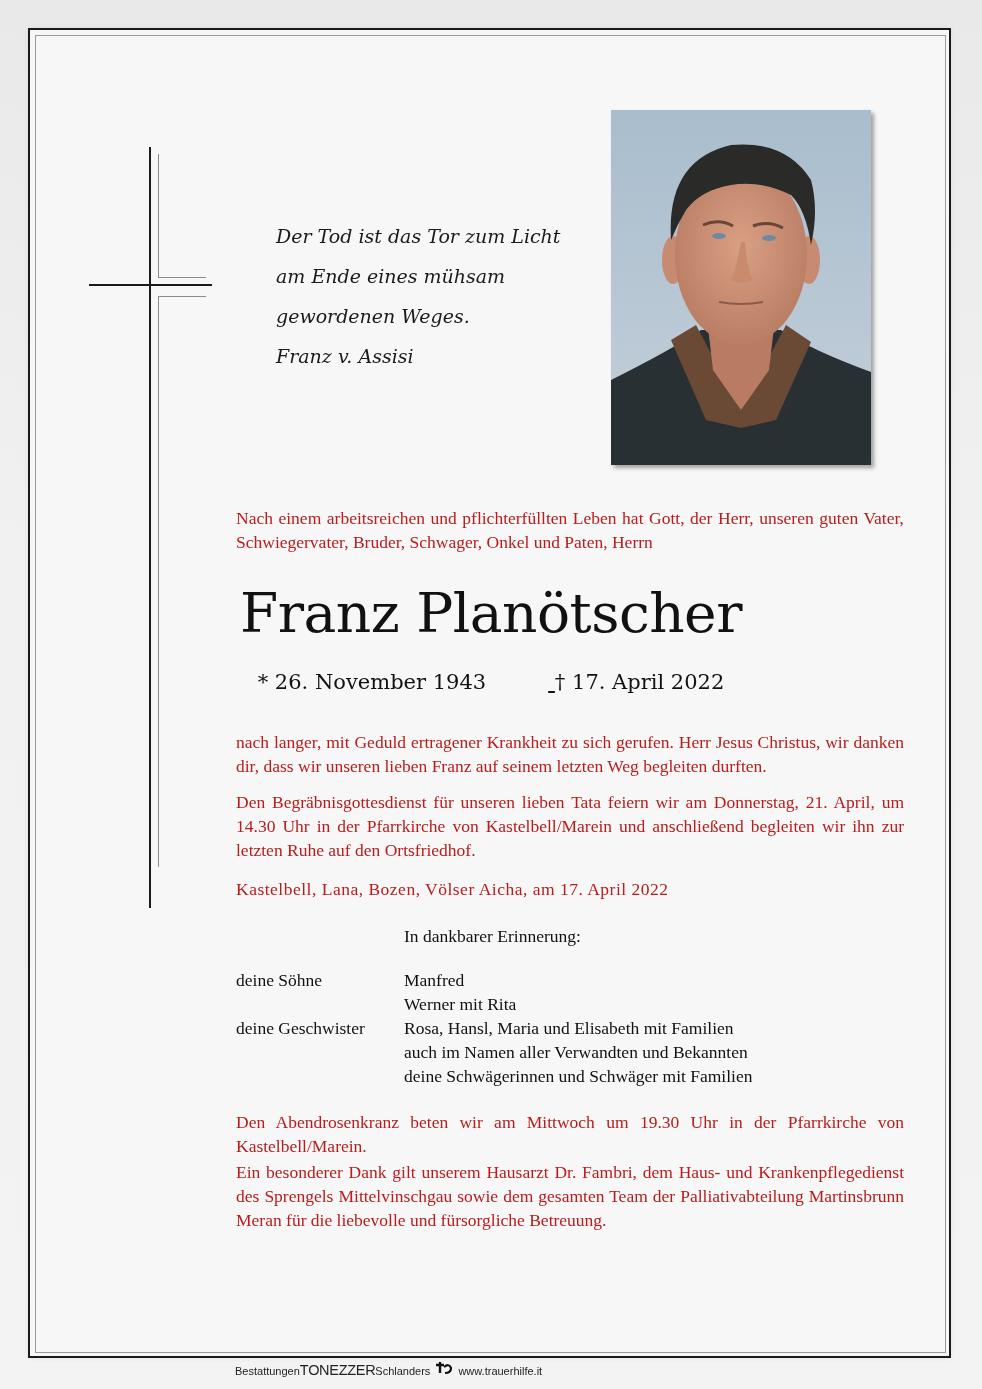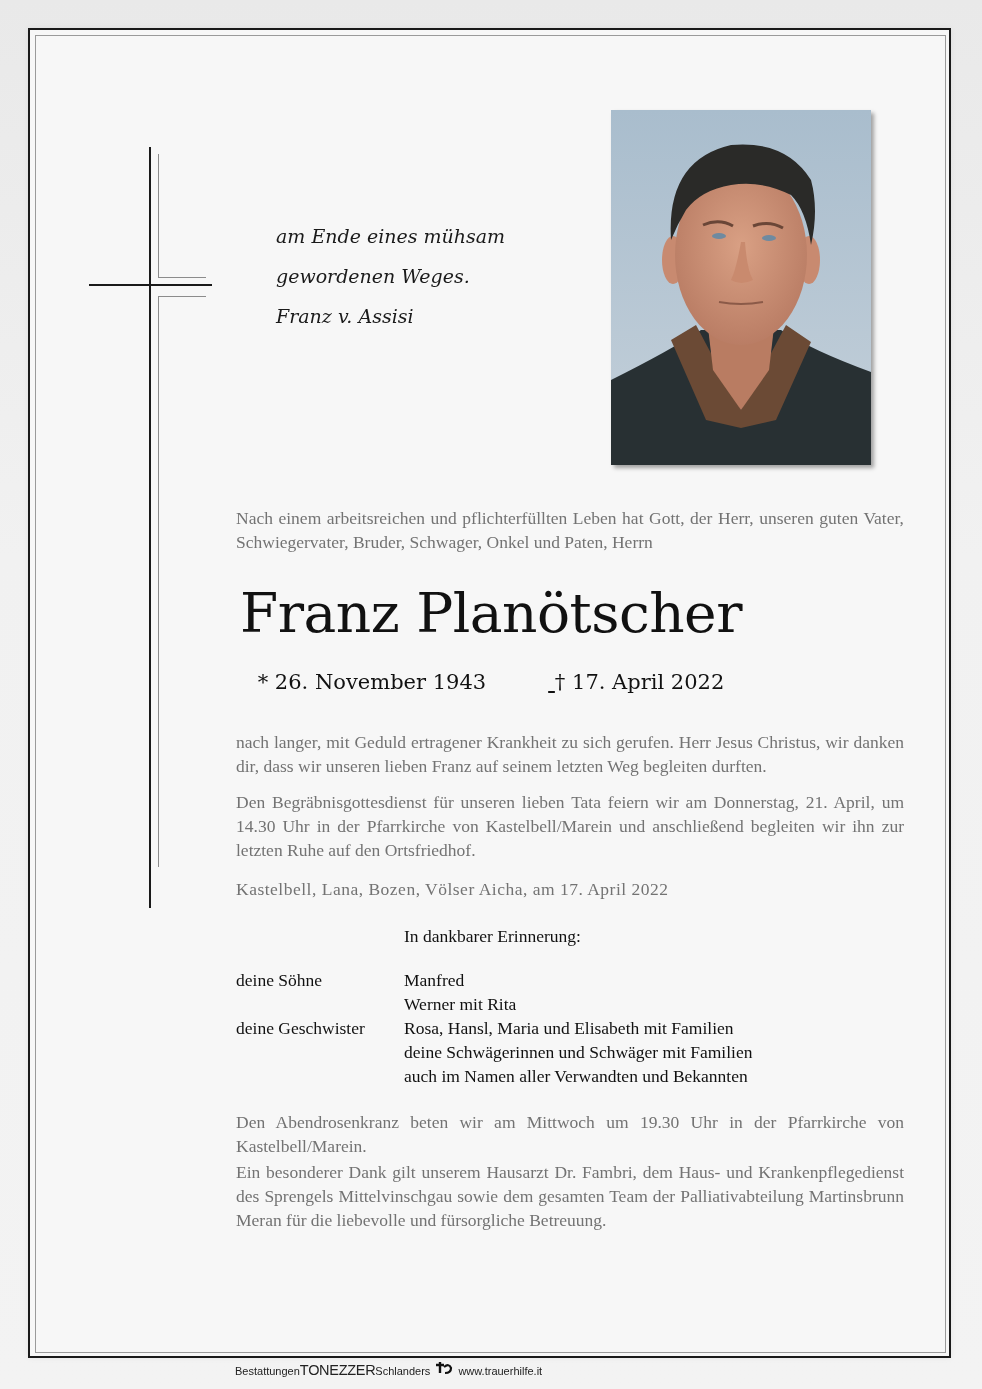--- a/index.html
+++ b/index.html
@@ -30,21 +30,21 @@
     font-family:"DejaVu Serif","Liberation Serif",serif; font-style:italic;
     font-size:19px; line-height:40px; color:#1a1a1a;
   }
   .photo {
     position:absolute; left:611px; top:110px; width:260px; height:355px;
     box-shadow: 3px 3px 4px rgba(0,0,0,0.35);
     overflow:hidden;
   }
   .photo svg { display:block; }
 
-  .text { position:absolute; left:236px; width:668px; font-size:17.5px; line-height:24px; color:#737373; }
+  .text { position:absolute; left:236px; width:668px; font-size:17.5px; line-height:24px; color:#b91c1c; }
   .justify { text-align:justify; text-align-last:left; }
   .intro { top:506px; }
   .name {
     position:absolute; left:0; width:982px; top:578px; text-align:center;
     font-family:"DejaVu Serif","Liberation Serif",serif; font-size:55px; letter-spacing:-0.5px;
     color:#111; line-height:70px;
   }
   .dates {
     position:absolute; top:670px; left:0; width:982px; text-align:center;
     font-family:"DejaVu Serif","Liberation Serif",serif; font-size:21px; color:#111;text-decoration:underline;
@@ -78,20 +78,21 @@
 <div>
   <div class="cross-v"></div>
   <div class="cross-h"></div>
   <div class="cross-gv1"></div>
   <div class="cross-gh1"></div>
   <div class="cross-gh2"></div>
   <div class="cross-gv2"></div>
 </div>
 
 <div class="quote">
+  <div>Der Tod ist das Tor zum Licht</div>
   <div>am Ende eines mühsam</div>
   <div>gewordenen Weges.</div>
   <div>Franz v. Assisi</div>
 </div>
 
 <div class="photo" title="Portrait of Franz Planötscher">
   <svg width="260" height="355" viewBox="0 0 260 355">
     <defs>
       <linearGradient id="bg" x1="0" y1="0" x2="0" y2="1">
         <stop offset="0" stop-color="#a9bdcd"></stop>
@@ -152,25 +153,25 @@
   <div class="fam-row">
     <span class="fam-label"></span>
     <span><b>Werner</b><span> mit </span><b>Rita</b></span>
   </div>
   <div class="fam-row">
     <span class="fam-label">deine Geschwister</span>
     <span><b>Rosa</b><span>, </span><b>Hansl</b><span>, </span><b>Maria</b><span> und </span><b>Elisabeth</b><span> mit Familien</span></span>
   </div>
   <div class="fam-row">
     <span class="fam-label"></span>
-    <span>deine Schwägerinnen und Schwäger mit Familien</span>
+    <span>auch im Namen aller Verwandten und Bekannten</span>
   </div>
   <div class="fam-row">
     <span class="fam-label"></span>
-    <span>auch im Namen aller Verwandten und Bekannten</span>
+    <span>deine Schwägerinnen und Schwäger mit Familien</span>
   </div>
 </div>
 
 <div class="text p3 justify"><span>Den Abendrosenkranz beten wir am </span><b>Mittwoch</b><span> um </span><b>19.30 Uhr</b><span> in der Pfarrkirche von Kastelbell/Marein.</span></div>
 
 <div class="text p4 justify" style="hyphens:auto;" lang="de">Ein besonderer Dank gilt unserem Hausarzt Dr. Fambri, dem Haus- und Krankenpflegedienst des Sprengels Mittelvinschgau sowie dem gesamten Team der Palliativabteilung Martinsbrunn Meran für die liebevolle und fürsorgliche Betreuung.</div>
 
 <div class="footer">
   <span>Bestattungen</span>
   <span class="brand">TONEZZER</span>

